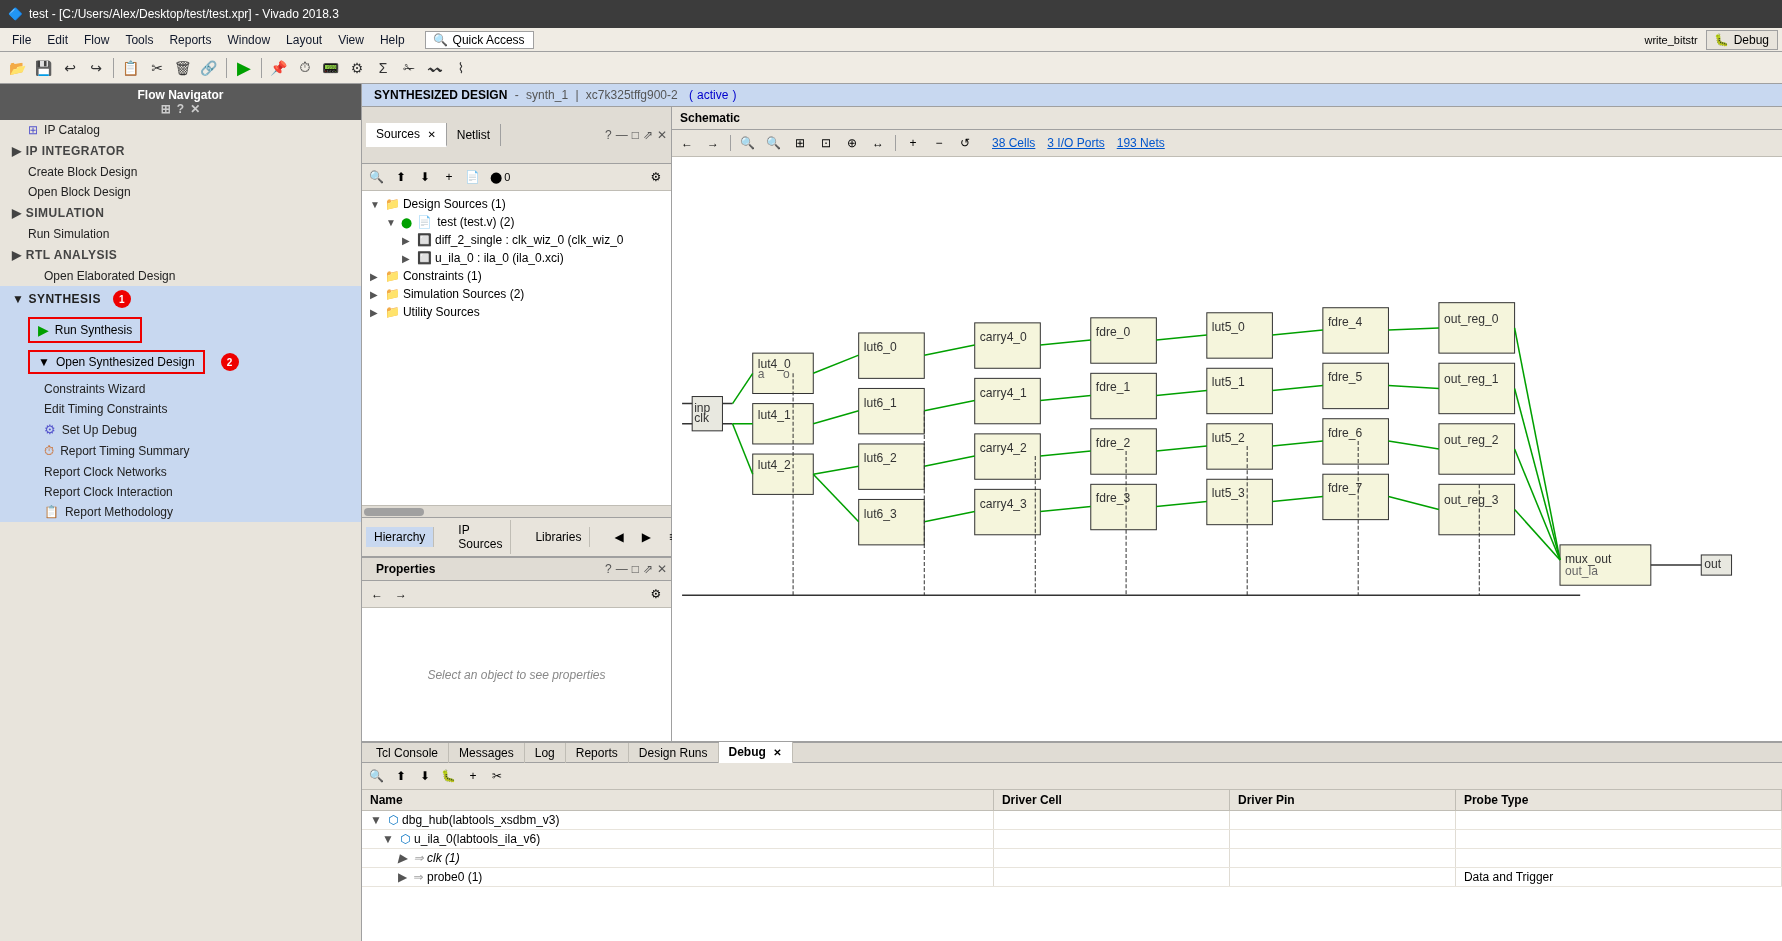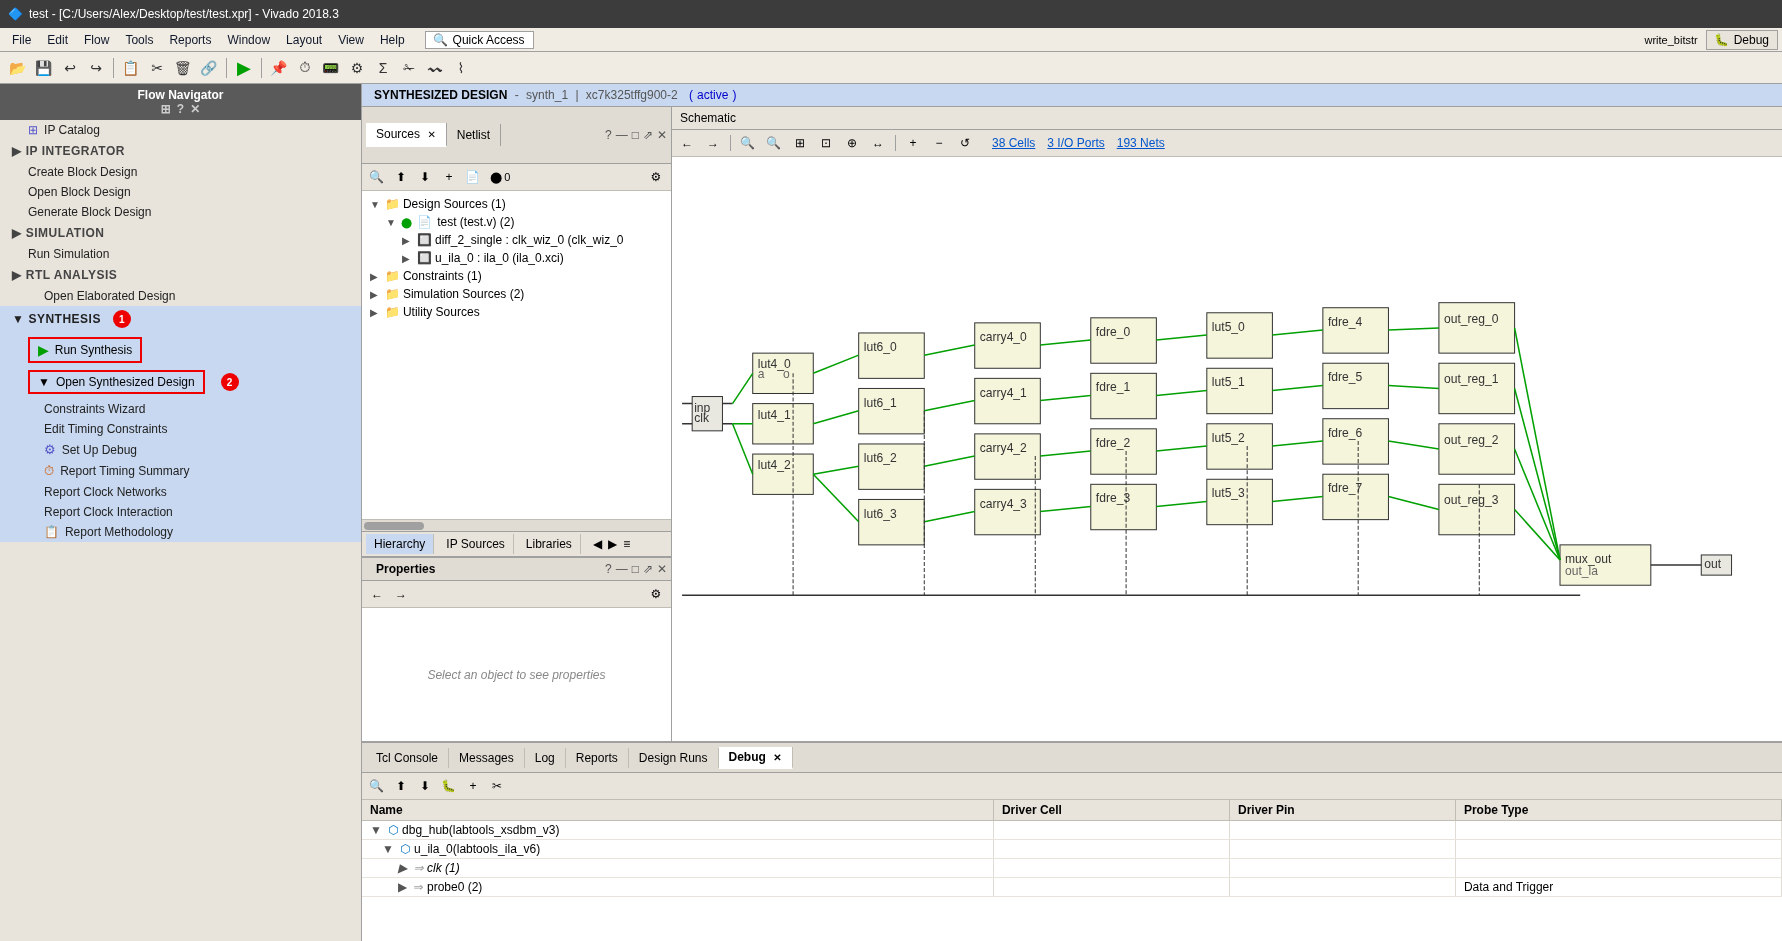--- a/index.html
+++ b/index.html
@@ -280,21 +280,21 @@
     }
     .tree-arrow { font-size: 10px; width: 12px; color: #555; }
     .tree-icon { font-size: 12px; }
     .tree-icon.folder { color: #d4a000; }
 
     .sources-footer {
       border-top: 1px solid #a0a0a0;
       background: #e8e4dc;
       display: flex;
       align-items: center;
-      gap: 4px;
+      gap: 16px;
       padding: 2px 4px;
     }
     .footer-tab {
       padding: 3px 8px;
       cursor: pointer;
       font-size: 11px;
       border-right: 1px solid #c0bdb5;
     }
     .footer-tab.active { background: #c8d8f0; }
 
@@ -302,21 +302,21 @@
     .schematic-panel {
       flex: 1;
       display: flex;
       flex-direction: column;
       background: #f8f8f0;
     }
     .schematic-header {
       background: #e8e4dc;
       padding: 4px 8px;
       font-size: 12px;
-      font-weight: normal;
+      font-weight: bold;
       border-bottom: 1px solid #a0a0a0;
       display: flex;
       align-items: center;
     }
     .schematic-toolbar {
       background: #e8e4dc;
       padding: 2px 4px;
       display: flex;
       align-items: center;
       gap: 4px;
@@ -357,21 +357,21 @@
       background: #fff;
       display: flex;
       flex-direction: column;
     }
     .bottom-tabs {
       background: #e0dcd4;
       display: flex;
       align-items: center;
       padding: 0 4px;
       border-bottom: 1px solid #a0a0a0;
-      height: 30px;
+      height: 20px;
     }
     .bottom-tab {
       padding: 3px 10px;
       cursor: pointer;
       font-size: 12px;
       border-right: 1px solid #c0bdb5;
     }
     .bottom-tab.active {
       background: #fff;
       border-bottom: 2px solid #fff;
@@ -559,23 +559,20 @@
 
       <div class="nav-section-header">
         <span>▶</span>
         <span>IP INTEGRATOR</span>
       </div>
       <div class="nav-item">
         <span>Create Block Design</span>
       </div>
       <div class="nav-item">
         <span>Open Block Design</span>
-      </div>
-      <div class="nav-item">
-        <span>Generate Block Design</span>
       </div>
 
       <div class="nav-section-header">
         <span>▶</span>
         <span>SIMULATION</span>
       </div>
       <div class="nav-item">
         <span>Run Simulation</span>
       </div>
 
@@ -1044,21 +1041,21 @@
                 <span>clk (1)</span>
               </td>
               <td></td>
               <td></td>
               <td></td>
             </tr>
             <tr>
               <td style="padding-left:36px;">
                 <span class="tree-expand">▶</span>
                 <span style="color:#a0a0a0; font-size:12px;">⇒</span>
-                <span>probe0 (2)</span>
+                <span>probe0 (1)</span>
               </td>
               <td></td>
               <td></td>
               <td>Data and Trigger</td>
             </tr>
           </tbody>
         </table>
       </div>
     </div>
   </div>

